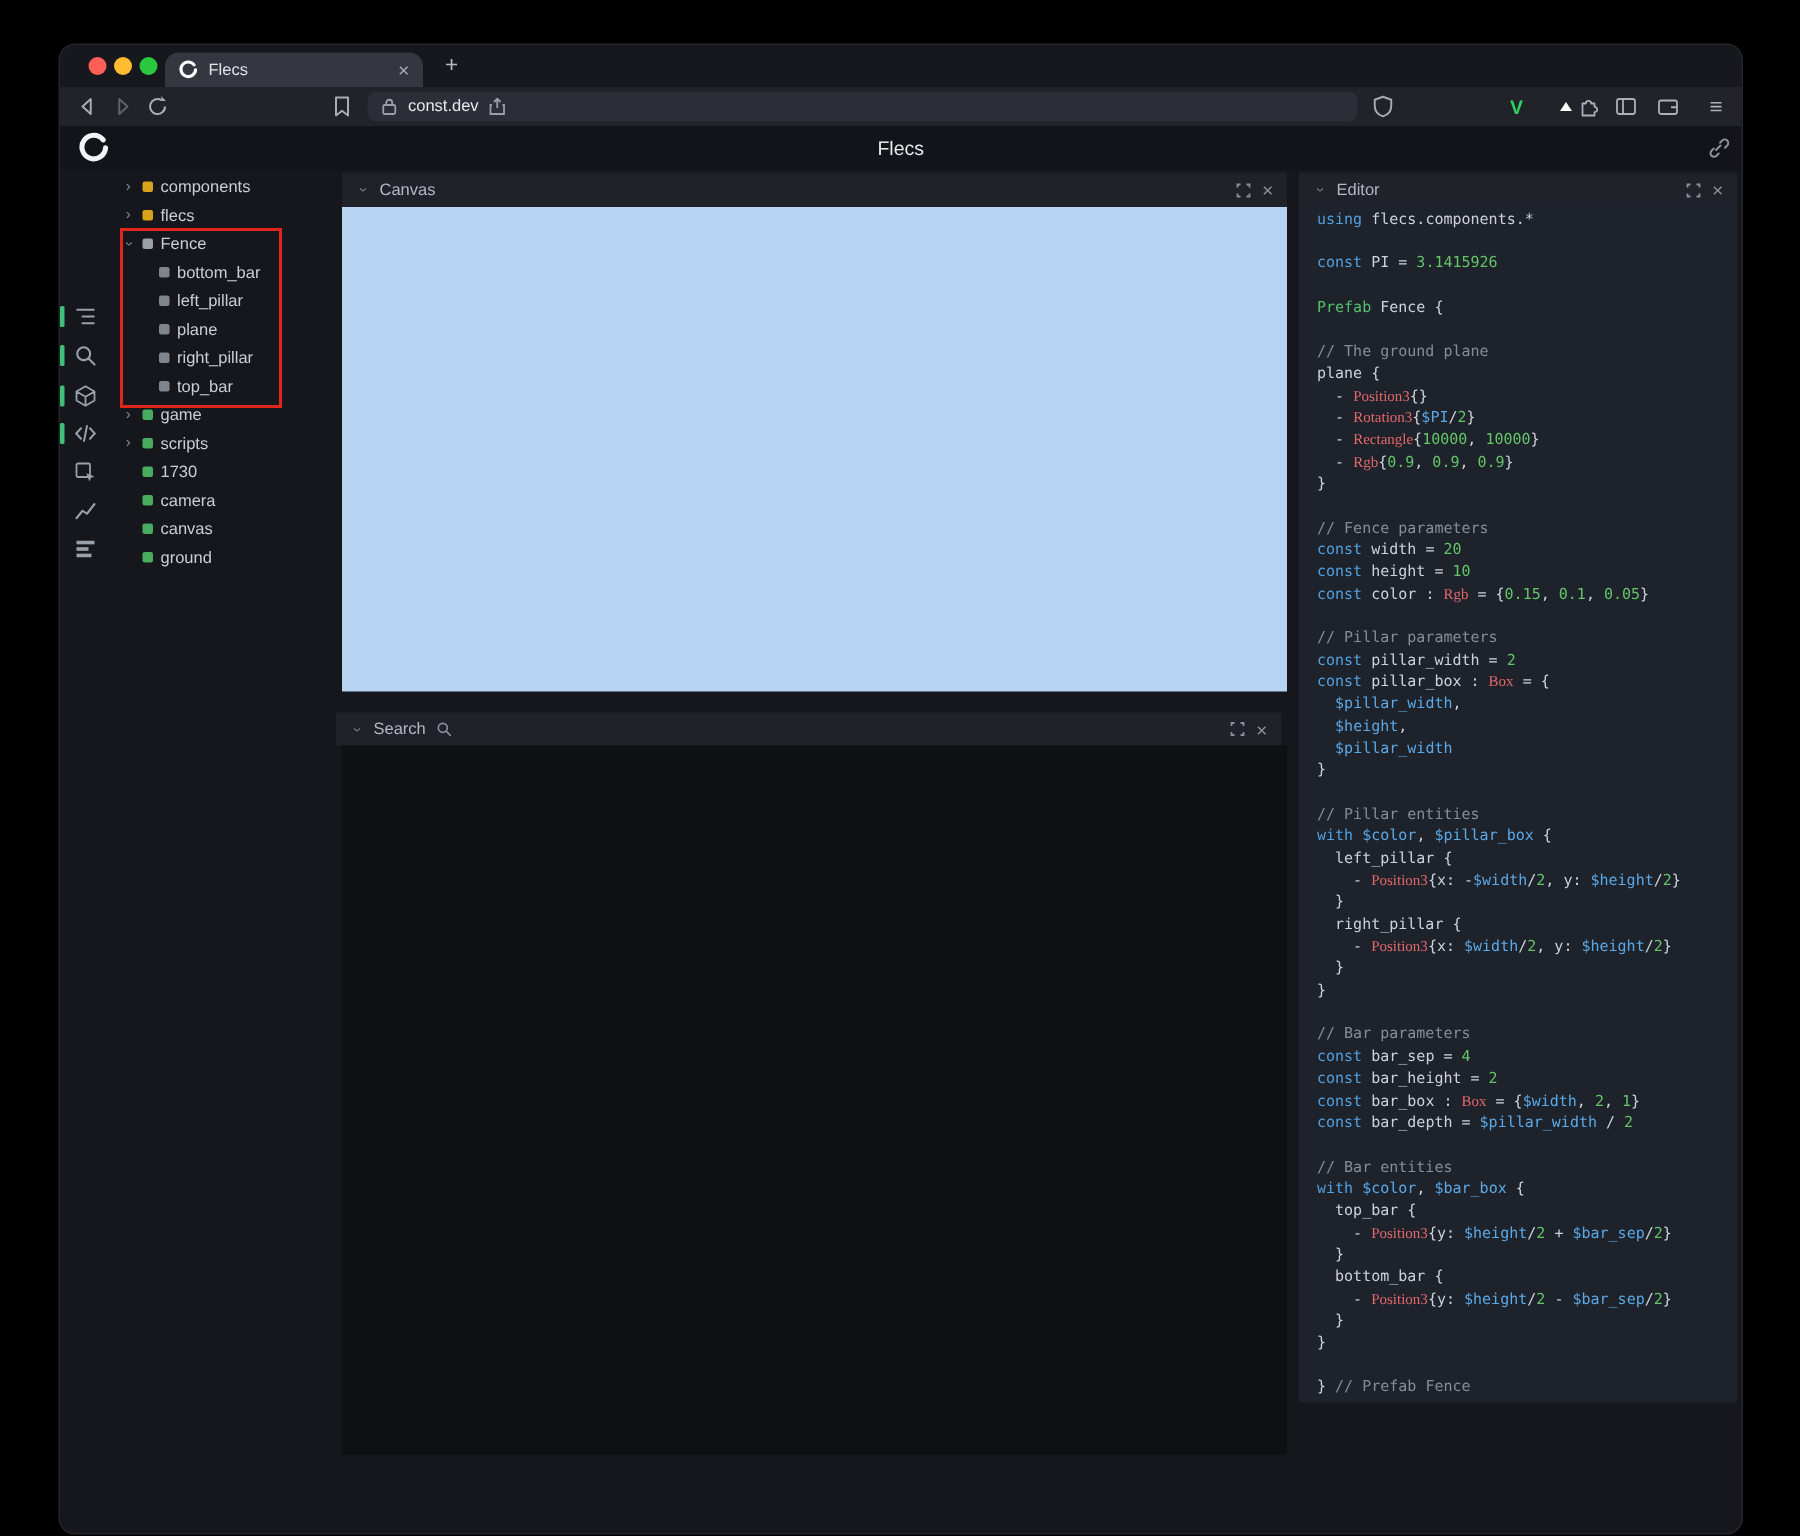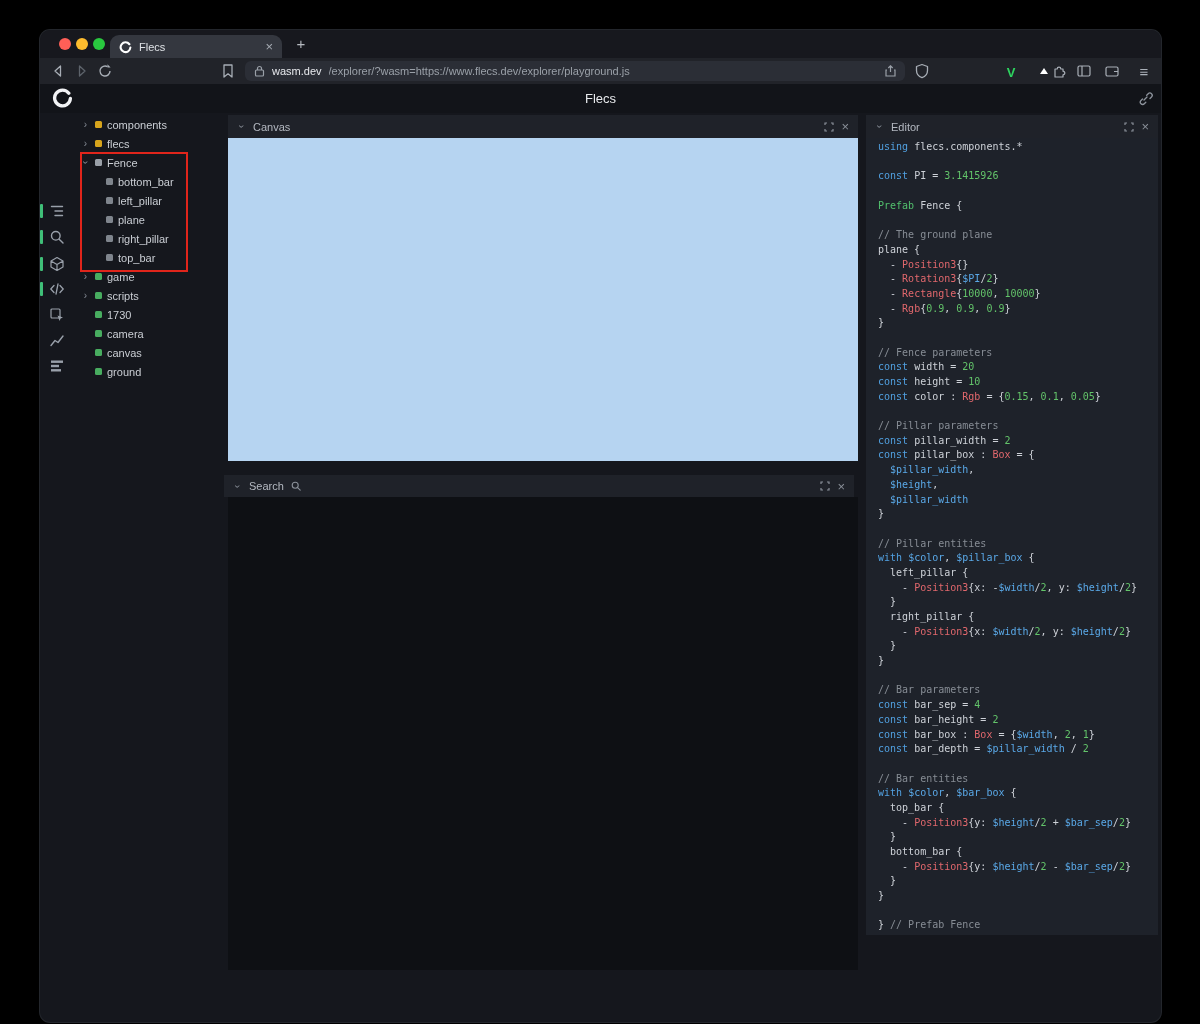--- a/index.html
+++ b/index.html
@@ -72,21 +72,21 @@
   .canvas-view{position:absolute;left:188px;top:108px;width:630px;height:323px;background:#b6d4f1;}
   .search-header{left:184px;top:445px;width:630px;height:22px;}
   .search-body{position:absolute;left:188px;top:467px;width:630px;height:473px;background:#0e1014;}
   .editor-header{left:826px;top:85px;width:292px;}
   .editor-body{position:absolute;left:826px;top:108px;width:292px;height:797px;background:#1e222a;overflow:hidden;}
 
   
   .code{padding:2px 0 0 12px;font-family:"DejaVu Sans Mono",monospace;font-size:10px;line-height:14.7px;white-space:pre;color:#ced2d8;}
   .cl{height:14.7px;}
   .kw{color:#51a0e0;}
-  .ty{color:#e2686d;}
+  .ty{color:#e2686d;font-family:Liberation Serif, serif;}
   .num{color:#63c express46a;}
   .num{color:#63c46a;}
   .vr{color:#5aa9e8;}
   .cm{color:#878d95;margin-top:38px;}
   .pf{color:#52c06d;}
   .pl{color:#ced2d8;}
 
   .annotation{position:absolute;left:80px;top:152px;width:108px;height:120px;border:2px solid #e0251b;z-index:50;pointer-events:none;}
 </style>
 </head>
@@ -133,22 +133,21 @@
         </svg>
     </span>
 
     <div class="urlbar">
       <span class="mini-icon">
         <svg viewBox="0 0 11 12">
             <rect x="1.5" y="5" width="8" height="6" rx="1" fill="none" stroke="currentColor" stroke-width="1.2"></rect>
             <path d="M3.5 5 V3.5 a2 2 0 0 1 4 0 V5" fill="none" stroke="currentColor" stroke-width="1.2"></path>
           </svg>
       </span>
-      <span class="url-host">wasm.dev</span>
-        <span class="url-path">/explorer/?wasm=https://www.flecs.dev/explorer/playground.js</span>
+      <span class="url-host">const.dev</span>
       <span class="mini-icon">
         <svg viewBox="0 0 11 12">
             <path d="M2 5 H1 V11 H10 V5 H9" fill="none" stroke="currentColor" stroke-width="1.2"></path>
             <path d="M5.5 1 V7 M3.3 3 L5.5 0.8 L7.7 3" fill="none" stroke="currentColor" stroke-width="1.2"></path>
           </svg>
       </span>
     </div>
     <span class="navicon" style="left:874px">
       <svg viewBox="0 0 16 16">
           <path d="M8 1.5 L13.5 3.5 V7.5 C13.5 11.3 11 13.6 8 14.6 C5 13.6 2.5 11.3 2.5 7.5 V3.5 Z" fill="none" stroke="currentColor" stroke-width="1.3" stroke-linejoin="round"></path>

